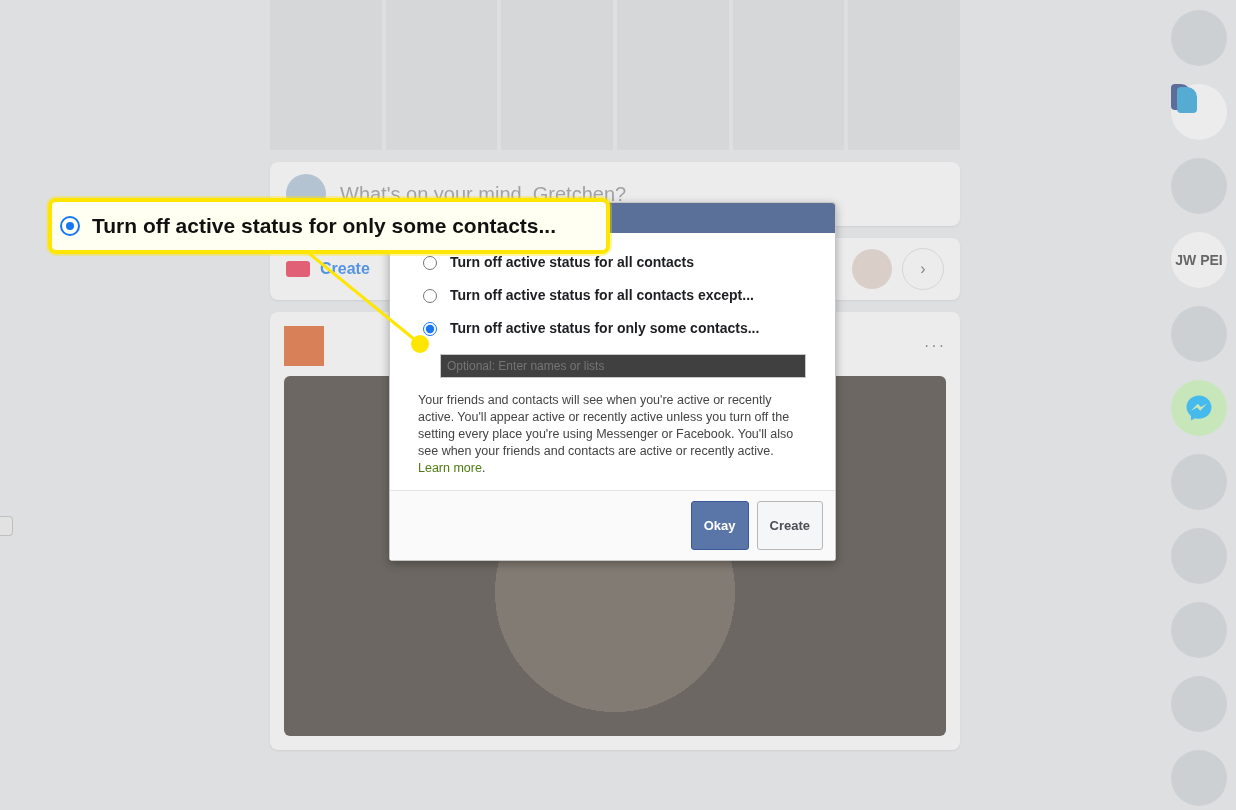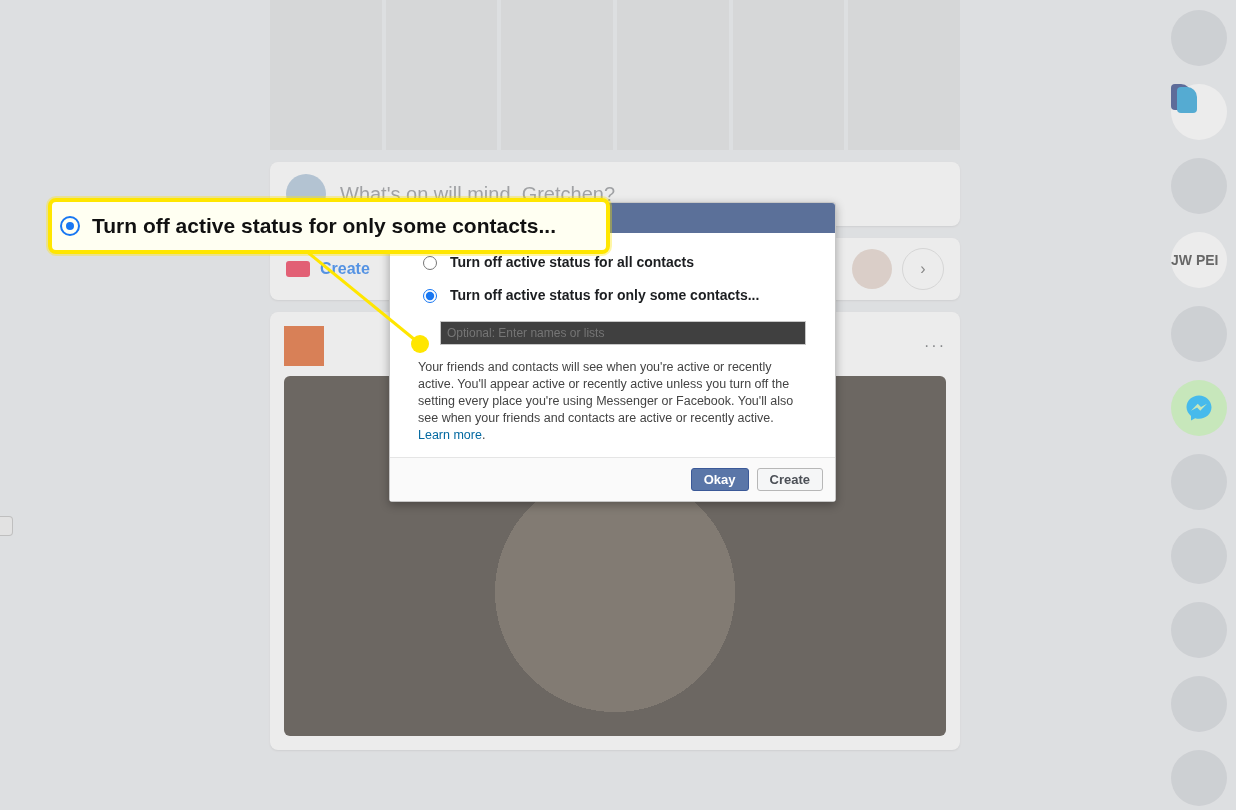--- a/index.html
+++ b/index.html
@@ -22,38 +22,38 @@
   .post-head .sq{width:40px;height:40px;background:#e05a1b;}
   .post-head .dots{margin-left:auto;color:#65676b;letter-spacing:2px;}
   .post-img{margin-top:10px;height:360px;border-radius:6px;background:
     radial-gradient(circle at 50% 60%, #5d5246 0 120px, #3b332b 120px 400px);
   }
 
   
   .contacts{position:absolute;right:0;top:10px;width:74px;display:flex;flex-direction:column;gap:18px;align-items:center;}
   .contacts .chip{width:56px;height:56px;border-radius:50%;background:#d0d4d9;}
   .contacts .chip.paypal{background:#fff;}
-  .contacts .chip.jw{background:#fff;display:flex;align-items:center;justify-content:flex-start;font-weight:700;font-size:14px;color:#333;}
+  .contacts .chip.jw{background:#fff;display:flex;align-items:center;justify-content:center;font-weight:700;font-size:14px;color:#333;}
   .contacts .chip.msgr{background:#c6f7b4;display:flex;align-items:center;justify-content:center;}
   .pp-shape{display:inline-block;width:20px;height:26px;background:#253b80;border-radius:4px 10px 4px 4px;position:relative;}
   .pp-shape::after{content:"";position:absolute;left:6px;top:3px;width:20px;height:26px;background:#179bd7;border-radius:4px 10px 4px 4px;}
 
   
   .modal{position:absolute;left:389px;top:202px;width:445px;background:#fff;border:1px solid #c7c7c7;border-radius:3px;box-shadow:0 3px 10px rgba(0,0,0,.3);z-index:20;font-size:13px;color:#1c1e21;}
   .modal-header{height:30px;background:#5b7099;border-radius:3px 3px 0 0;}
   .modal-body{padding:20px 28px 14px 28px;}
   .opt{display:flex;align-items:center;gap:10px;margin:0 0 16px 0;}
   .opt:last-of-type{margin-bottom:6px;}
   .opt label{font-weight:700;color:#1c1e21;font-size:14px;}
   .opt input[type=radio]{width:14px;height:14px;accent-color:#1877f2;}
   .names-input{margin:2px 0 14px 22px;width:352px;height:22px;border:1px solid #c7c7c7;background:#404040;padding:0 6px;font-size:12px;color:#8a8d91;}
   .modal-desc{font-size:12.5px;line-height:1.35;color:#444;}
-  .modal-desc a{color:#0369a1;text-decoration:none;}
+  .modal-desc a{color:#4d7c0f;text-decoration:none;}
   .modal-footer{border-top:1px solid #e5e5e5;padding:10px 12px;display:flex;justify-content:flex-end;gap:8px;background:#fafafa;}
-  .btn{font-size:13px;font-weight:700;padding:3px 12px;border-radius:3px;border:1px solid #b7b7b7;cursor:pointer;}
+  .btn{font-size:13px;font-weight:700;padding:16px 12px;border-radius:3px;border:1px solid #b7b7b7;cursor:pointer;}
   .btn-primary{background:#5a76a8;color:#fff;border-color:#3b5998;}
   .btn-secondary{background:#f5f6f7;color:#4b4f56;}
 
   
   .callout{position:absolute;left:48px;top:198px;width:538px;height:48px;border:4px solid #ffe600;border-radius:8px;background:#fffff2;display:flex;align-items:center;gap:12px;padding:0 8px;box-shadow:0 0 0 2px rgba(255,230,0,.35);z-index:30;}
   .callout-radio{width:16px;height:16px;border-radius:50%;border:2px solid #1877f2;display:flex;align-items:center;justify-content:center;}
   .callout-radio::after{content:"";width:8px;height:8px;border-radius:50%;background:#1877f2;}
   .callout-text{font-size:21px;font-weight:700;color:#111;}
 
   
@@ -73,21 +73,21 @@
     <div></div>
     <div></div>
     <div></div>
     <div></div>
     <div></div>
     <div></div>
   </div>
 
   <div class="composer">
     <div class="avatar"></div>
-    <div class="composer-placeholder">What's on will mind, Gretchen?</div>
+    <div class="composer-placeholder">What's on your mind, Gretchen?</div>
   </div>
 
   <div class="rooms">
     <span class="video-icon"></span>
     <span class="create">Create</span>
     <div style="flex:1"></div>
     <div class="face"></div>
     <div class="arrow">
       <span>›</span>
     </div>
@@ -129,20 +129,24 @@
 <div class="greyout"></div>
 
 <div class="modal">
   <div class="modal-header"></div>
   <div class="modal-body">
     <div class="opt">
       <input type="radio" name="as" style="">
       <label>Turn off active status for all contacts</label>
     </div>
     <div class="opt">
+      <input type="radio" name="as" style="">
+      <label>Turn off active status for all contacts except...</label>
+    </div>
+    <div class="opt">
       <input type="radio" name="as" checked="" style="">
       <label>Turn off active status for only some contacts...</label>
     </div>
     <input class="names-input" placeholder="Optional: Enter names or lists" style="">
     <div class="modal-desc">
       <span>Your friends and contacts will see when you're active or recently active. You'll appear active or recently active unless you turn off the setting every place you're using Messenger or Facebook. You'll also see when your friends and contacts are active or recently active. </span><a href="#">Learn more</a>.
     </div>
   </div>
   <div class="modal-footer">
     <button class="btn btn-primary">Okay</button>

